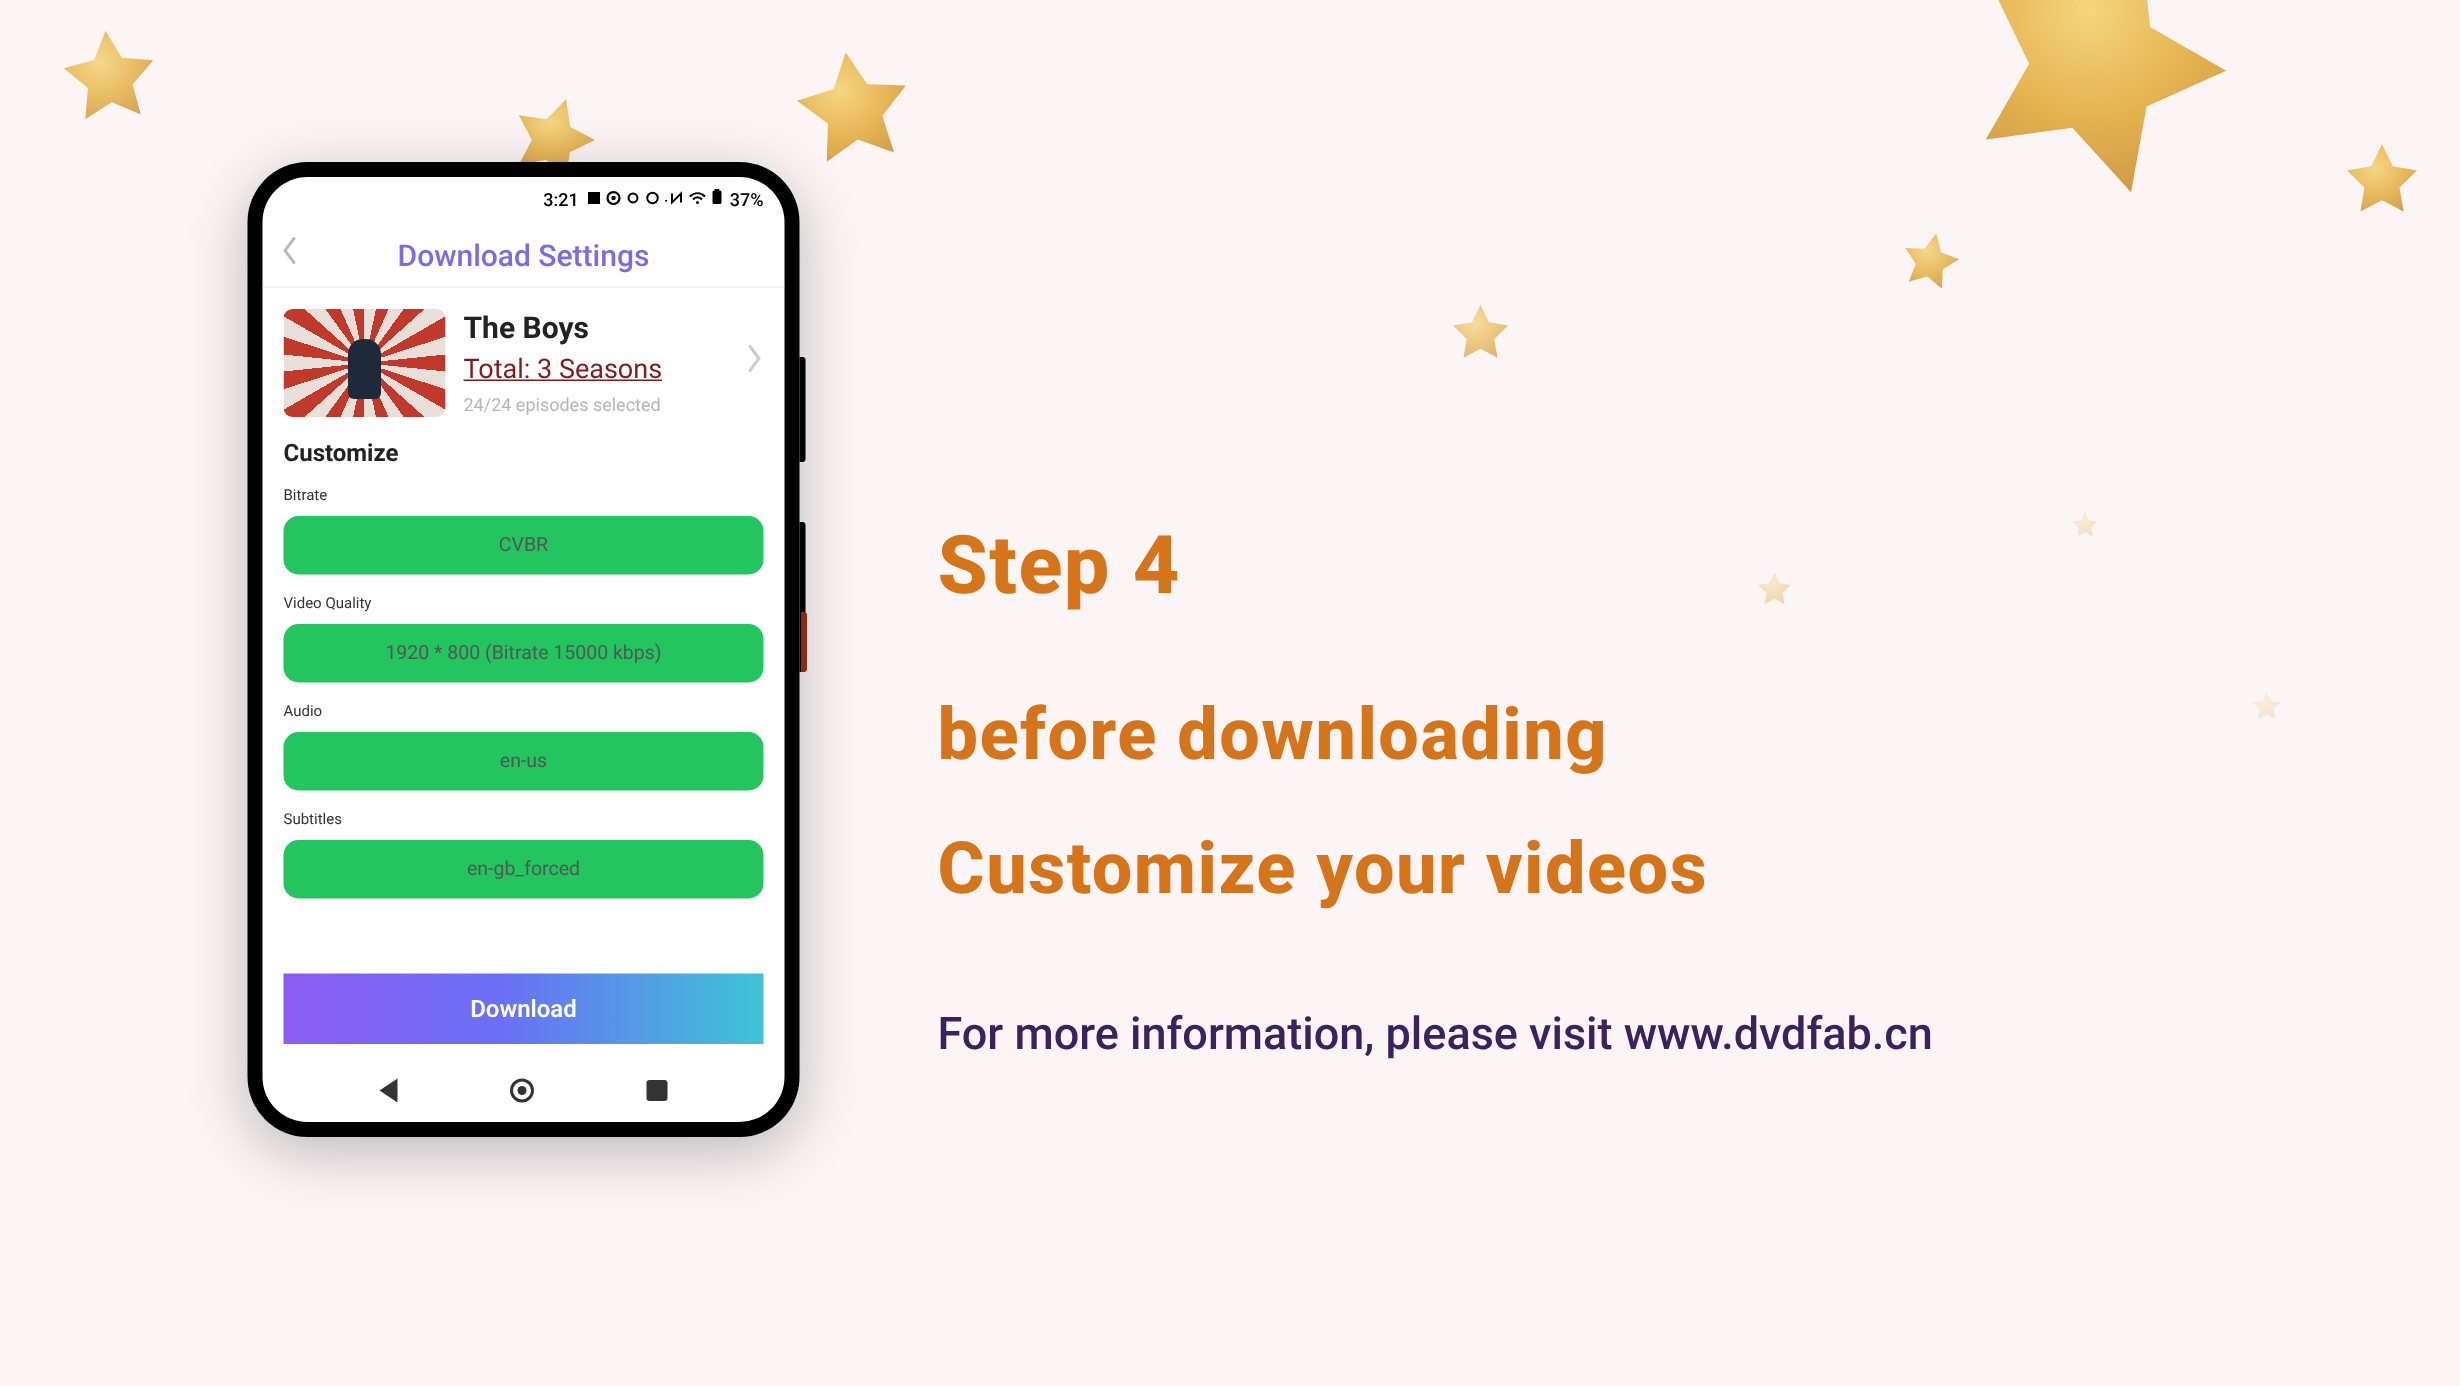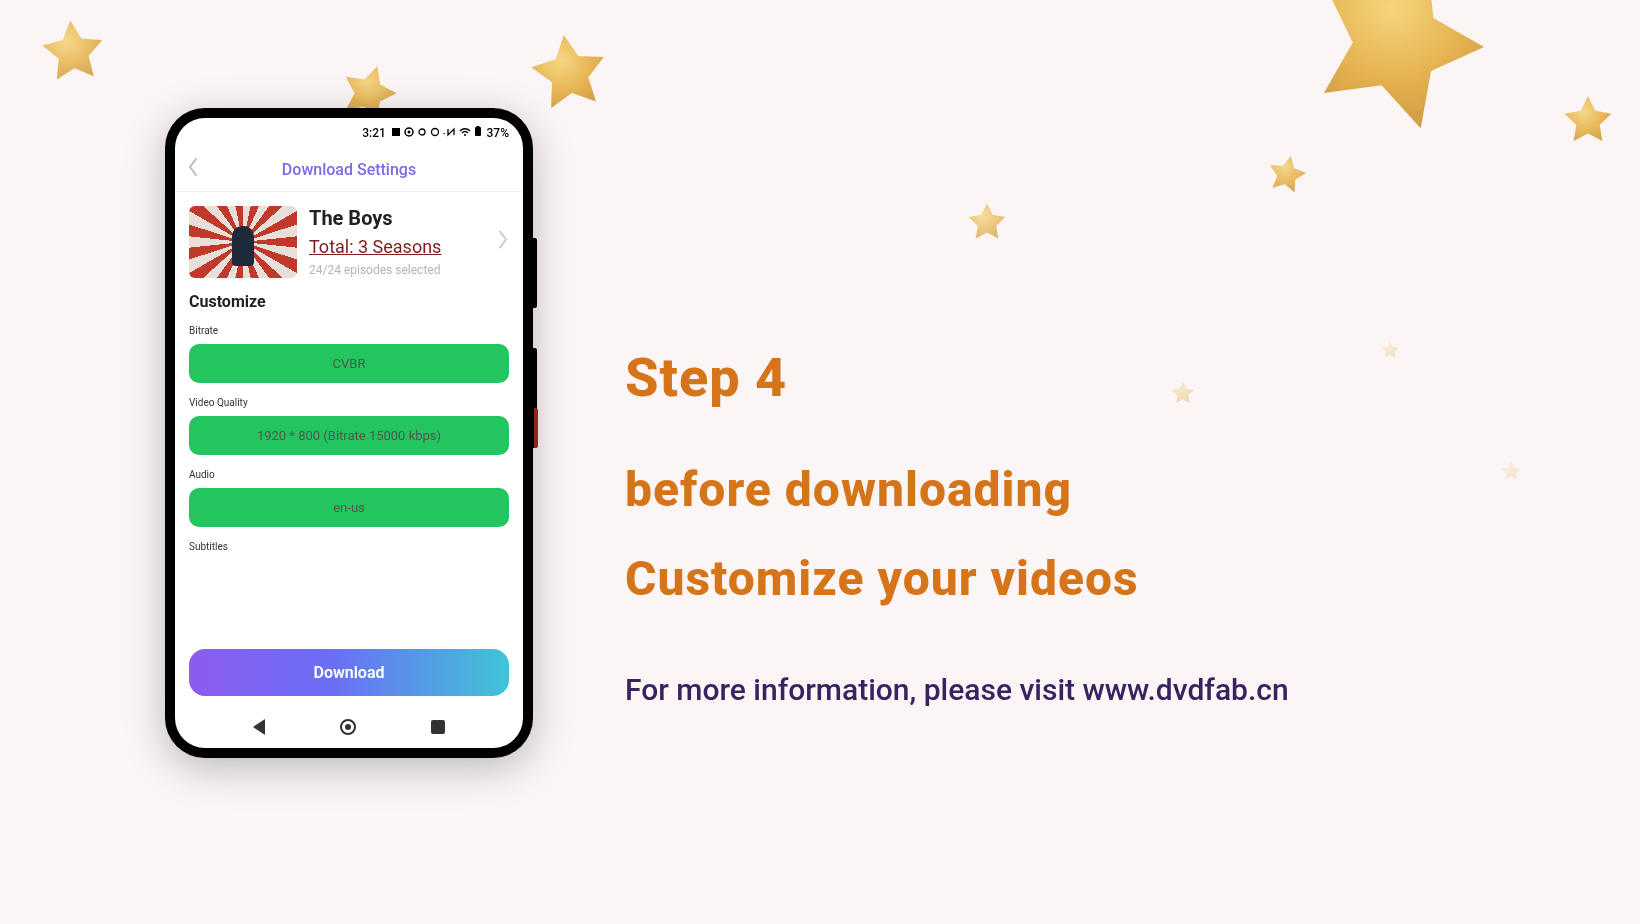--- a/index.html
+++ b/index.html
@@ -81,21 +81,21 @@
     border-bottom: 1px solid #f0f0f0;
   }
   .header-back {
     position: absolute;
     left: 12px;
     color: #999;
     font-size: 22px;
   }
   .header-title {
     color: #7b6be8;
-    font-size: 16px;
+    font-size: 20px;
     font-weight: 500;
   }
 
   
   .content {
     flex: 1;
     padding: 14px 14px 10px;
     display: flex;
     flex-direction: column;
   }
@@ -163,21 +163,21 @@
     color: #555;
     margin-bottom: 14px;
   }
 
   .download-btn {
     margin-top: auto;
     background: linear-gradient(90deg, #8c5cf0 0%, #6a6ff5 45%, #3fc4d6 100%);
     color: #fff;
     text-align: center;
     padding: 14px;
-    border-radius: 16px;
+    border-radius: 0;
     font-size: 16px;
     font-weight: 600;
   }
 
   
   .nav-bar {
     height: 42px;
     display: flex;
     justify-content: space-around;
     align-items: center;
@@ -364,20 +364,21 @@
       <div class="setting-label">Bitrate</div>
       <div class="setting-chip">CVBR</div>
 
       <div class="setting-label">Video Quality</div>
       <div class="setting-chip">1920 * 800 (Bitrate 15000 kbps)</div>
 
       <div class="setting-label">Audio</div>
       <div class="setting-chip">en-us</div>
 
       <div class="setting-label">Subtitles</div>
+      <div class="setting-chip">en-gb_forced</div>
 
       <div class="download-btn">Download</div>
     </div>
 
     <div class="nav-bar">
       <div class="nav-btn nav-tri"></div>
       <div class="nav-btn nav-circle"></div>
       <div class="nav-btn nav-square"></div>
     </div>
 

